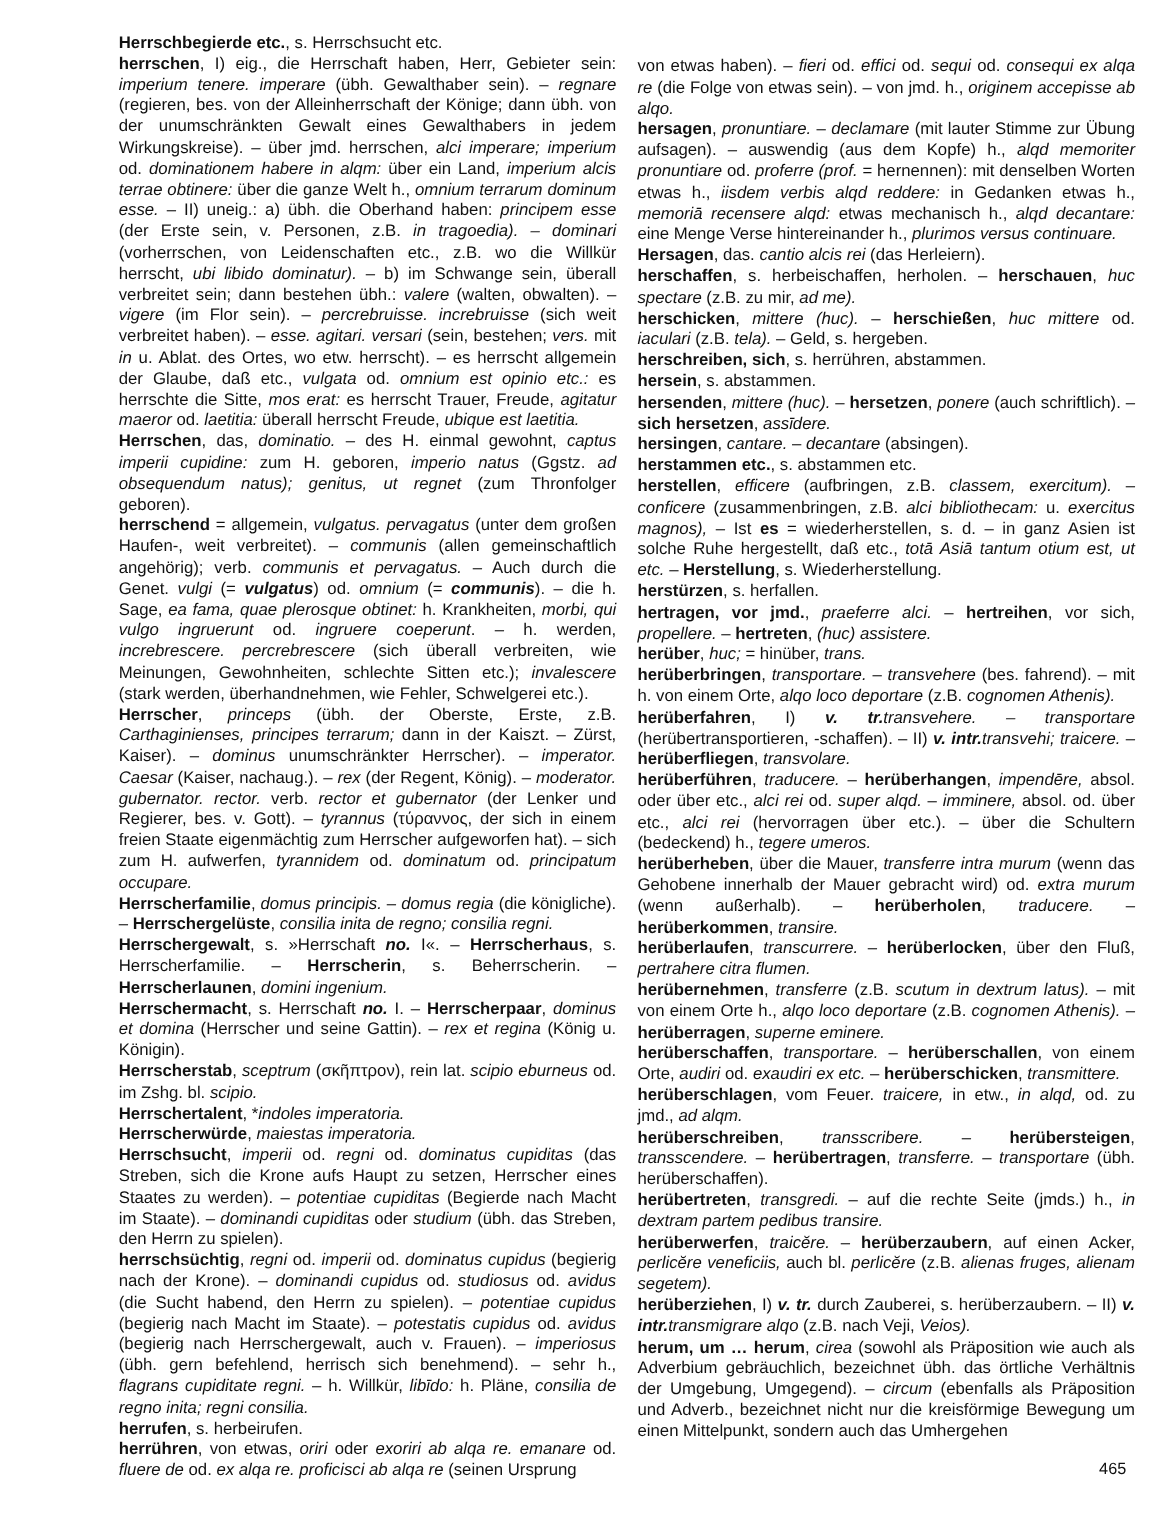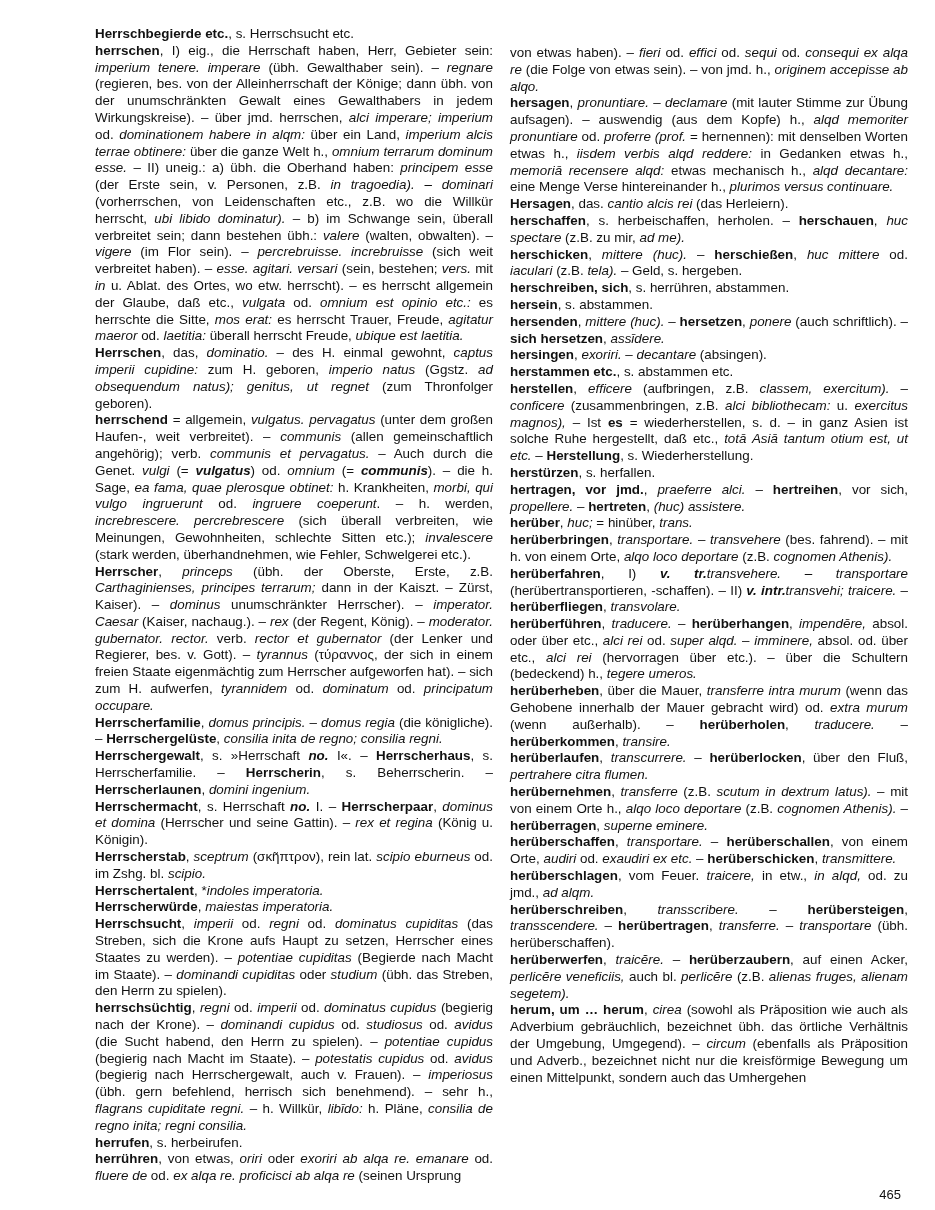--- a/index.html
+++ b/index.html
@@ -31,21 +31,21 @@
     margin: 0;
     padding: 0;
   }
   .seg-n  { font-style: normal; font-weight: 400; }
   .seg-i  { font-style: italic; font-weight: 400; }
   .seg-b  { font-style: normal; font-weight: 700; }
   .seg-bi { font-style: italic; font-weight: 700; }
   .page-number {
     position: absolute;
     right: 28px;
-    bottom: 8px;
+    bottom: 28px;
     font-size: 13px;
     line-height: 15px;
     color: #111111;
   }
 </style>
 </head>
 <body>
 
 <div class="page">
   <div class="col col-left">
@@ -67,32 +67,34 @@
     </div>
   <div class="col col-right">
       <p class="entry"><span class="seg-n">von etwas haben). – </span><span class="seg-i">fieri</span><span class="seg-n"> od. </span><span class="seg-i">effici</span><span class="seg-n"> od. </span><span class="seg-i">sequi</span><span class="seg-n"> od. </span><span class="seg-i">consequi ex alqa re</span><span class="seg-n"> (die Folge von etwas sein). – von jmd. h., </span><span class="seg-i">originem accepisse ab alqo.</span></p>
       <p class="entry"><span class="seg-b">hersagen</span><span class="seg-n">, </span><span class="seg-i">pronuntiare.</span><span class="seg-n"> – </span><span class="seg-i">declamare</span><span class="seg-n"> (mit lauter Stimme zur Übung aufsagen). – auswendig (aus dem Kopfe) h., </span><span class="seg-i">alqd memoriter pronuntiare</span><span class="seg-n"> od. </span><span class="seg-i">proferre (prof.</span><span class="seg-n"> = hernennen): mit denselben Worten etwas h., </span><span class="seg-i">iisdem verbis alqd reddere:</span><span class="seg-n"> in Gedanken etwas h., </span><span class="seg-i">memoriā recensere alqd:</span><span class="seg-n"> etwas mechanisch h., </span><span class="seg-i">alqd decantare:</span><span class="seg-n"> eine Menge Verse hintereinander h., </span><span class="seg-i">plurimos versus continuare.</span></p>
       <p class="entry"><span class="seg-b">Hersagen</span><span class="seg-n">, das. </span><span class="seg-i">cantio alcis rei</span><span class="seg-n"> (das Herleiern).</span></p>
       <p class="entry"><span class="seg-b">herschaffen</span><span class="seg-n">, s. herbeischaffen, herholen. – </span><span class="seg-b">herschauen</span><span class="seg-n">, </span><span class="seg-i">huc spectare</span><span class="seg-n"> (z.B. zu mir, </span><span class="seg-i">ad me).</span></p>
       <p class="entry"><span class="seg-b">herschicken</span><span class="seg-n">, </span><span class="seg-i">mittere (huc).</span><span class="seg-n"> – </span><span class="seg-b">herschießen</span><span class="seg-n">, </span><span class="seg-i">huc mittere</span><span class="seg-n"> od. </span><span class="seg-i">iaculari</span><span class="seg-n"> (z.B. </span><span class="seg-i">tela).</span><span class="seg-n"> – Geld, s. hergeben.</span></p>
       <p class="entry"><span class="seg-b">herschreiben, sich</span><span class="seg-n">, s. herrühren, abstammen.</span></p>
       <p class="entry"><span class="seg-b">hersein</span><span class="seg-n">, s. abstammen.</span></p>
       <p class="entry"><span class="seg-b">hersenden</span><span class="seg-n">, </span><span class="seg-i">mittere (huc).</span><span class="seg-n"> – </span><span class="seg-b">hersetzen</span><span class="seg-n">, </span><span class="seg-i">ponere</span><span class="seg-n"> (auch schriftlich). – </span><span class="seg-b">sich hersetzen</span><span class="seg-n">, </span><span class="seg-i">assīdere.</span></p>
-      <p class="entry"><span class="seg-b">hersingen</span><span class="seg-n">, </span><span class="seg-i">exoriri.</span><span class="seg-n"> – </span><span class="seg-i">decantare</span><span class="seg-n"> (absingen).</span></p>
+      <p class="entry"><span class="seg-b">hersingen</span><span class="seg-n">, </span><span class="seg-i">cantare.</span><span class="seg-n"> – </span><span class="seg-i">decantare</span><span class="seg-n"> (absingen).</span></p>
       <p class="entry"><span class="seg-b">herstammen etc.</span><span class="seg-n">, s. abstammen etc.</span></p>
       <p class="entry"><span class="seg-b">herstellen</span><span class="seg-n">, </span><span class="seg-i">efficere</span><span class="seg-n"> (aufbringen, z.B. </span><span class="seg-i">classem, exercitum).</span><span class="seg-n"> – </span><span class="seg-i">conficere</span><span class="seg-n"> (zusammenbringen, z.B. </span><span class="seg-i">alci bibliothecam:</span><span class="seg-n"> u. </span><span class="seg-i">exercitus magnos),</span><span class="seg-n"> – Ist </span><span class="seg-b">es</span><span class="seg-n"> = wiederherstellen, s. d. – in ganz Asien ist solche Ruhe hergestellt, daß etc., </span><span class="seg-i">totā Asiā tantum otium est, ut etc.</span><span class="seg-n"> – </span><span class="seg-b">Herstellung</span><span class="seg-n">, s. Wiederherstellung.</span></p>
       <p class="entry"><span class="seg-b">herstürzen</span><span class="seg-n">, s. herfallen.</span></p>
       <p class="entry"><span class="seg-b">hertragen, vor jmd.</span><span class="seg-n">, </span><span class="seg-i">praeferre alci.</span><span class="seg-n"> – </span><span class="seg-b">hertreihen</span><span class="seg-n">, vor sich, </span><span class="seg-i">propellere.</span><span class="seg-n"> – </span><span class="seg-b">hertreten</span><span class="seg-n">, </span><span class="seg-i">(huc) assistere.</span></p>
       <p class="entry"><span class="seg-b">herüber</span><span class="seg-n">, </span><span class="seg-i">huc;</span><span class="seg-n"> = hinüber, </span><span class="seg-i">trans.</span></p>
       <p class="entry"><span class="seg-b">herüberbringen</span><span class="seg-n">, </span><span class="seg-i">transportare.</span><span class="seg-n"> – </span><span class="seg-i">transvehere</span><span class="seg-n"> (bes. fahrend). – mit h. von einem Orte, </span><span class="seg-i">alqo loco deportare</span><span class="seg-n"> (z.B. </span><span class="seg-i">cognomen Athenis).</span></p>
       <p class="entry"><span class="seg-b">herüberfahren</span><span class="seg-n">, I) </span><span class="seg-bi">v. tr.</span><span class="seg-i">transvehere. – transportare</span><span class="seg-n"> (herübertransportieren, -schaffen). – II) </span><span class="seg-bi">v. intr.</span><span class="seg-i">transvehi; traicere.</span><span class="seg-n"> – </span><span class="seg-b">herüberfliegen</span><span class="seg-n">, </span><span class="seg-i">transvolare.</span></p>
       <p class="entry"><span class="seg-b">herüberführen</span><span class="seg-n">, </span><span class="seg-i">traducere.</span><span class="seg-n"> – </span><span class="seg-b">herüberhangen</span><span class="seg-n">, </span><span class="seg-i">impendēre,</span><span class="seg-n"> absol. oder über etc., </span><span class="seg-i">alci rei</span><span class="seg-n"> od. </span><span class="seg-i">super alqd.</span><span class="seg-n"> – </span><span class="seg-i">imminere,</span><span class="seg-n"> absol. od. über etc., </span><span class="seg-i">alci rei</span><span class="seg-n"> (hervorragen über etc.). – über die Schultern (bedeckend) h., </span><span class="seg-i">tegere umeros.</span></p>
       <p class="entry"><span class="seg-b">herüberheben</span><span class="seg-n">, über die Mauer, </span><span class="seg-i">transferre intra murum</span><span class="seg-n"> (wenn das Gehobene innerhalb der Mauer gebracht wird) od. </span><span class="seg-i">extra murum</span><span class="seg-n"> (wenn außerhalb). – </span><span class="seg-b">herüberholen</span><span class="seg-n">, </span><span class="seg-i">traducere.</span><span class="seg-n"> – </span><span class="seg-b">herüberkommen</span><span class="seg-n">, </span><span class="seg-i">transire.</span></p>
       <p class="entry"><span class="seg-b">herüberlaufen</span><span class="seg-n">, </span><span class="seg-i">transcurrere.</span><span class="seg-n"> – </span><span class="seg-b">herüberlocken</span><span class="seg-n">, über den Fluß, </span><span class="seg-i">pertrahere citra flumen.</span></p>
       <p class="entry"><span class="seg-b">herübernehmen</span><span class="seg-n">, </span><span class="seg-i">transferre</span><span class="seg-n"> (z.B. </span><span class="seg-i">scutum in dextrum latus).</span><span class="seg-n"> – mit von einem Orte h., </span><span class="seg-i">alqo loco deportare</span><span class="seg-n"> (z.B. </span><span class="seg-i">cognomen Athenis).</span><span class="seg-n"> – </span><span class="seg-b">herüberragen</span><span class="seg-n">, </span><span class="seg-i">superne eminere.</span></p>
       <p class="entry"><span class="seg-b">herüberschaffen</span><span class="seg-n">, </span><span class="seg-i">transportare.</span><span class="seg-n"> – </span><span class="seg-b">herüberschallen</span><span class="seg-n">, von einem Orte, </span><span class="seg-i">audiri</span><span class="seg-n"> od. </span><span class="seg-i">exaudiri ex etc.</span><span class="seg-n"> – </span><span class="seg-b">herüberschicken</span><span class="seg-n">, </span><span class="seg-i">transmittere.</span></p>
       <p class="entry"><span class="seg-b">herüberschlagen</span><span class="seg-n">, vom Feuer. </span><span class="seg-i">traicere,</span><span class="seg-n"> in etw., </span><span class="seg-i">in alqd,</span><span class="seg-n"> od. zu jmd., </span><span class="seg-i">ad alqm.</span></p>
       <p class="entry"><span class="seg-b">herüberschreiben</span><span class="seg-n">, </span><span class="seg-i">transscribere.</span><span class="seg-n"> – </span><span class="seg-b">herübersteigen</span><span class="seg-n">, </span><span class="seg-i">transscendere.</span><span class="seg-n"> – </span><span class="seg-b">herübertragen</span><span class="seg-n">, </span><span class="seg-i">transferre.</span><span class="seg-n"> – </span><span class="seg-i">transportare</span><span class="seg-n"> (übh. herüberschaffen).</span></p>
+      <p class="entry"><span class="seg-b">herübertreten</span><span class="seg-n">, </span><span class="seg-i">transgredi.</span><span class="seg-n"> – auf die rechte Seite (jmds.) h., </span><span class="seg-i">in dextram partem pedibus transire.</span></p>
       <p class="entry"><span class="seg-b">herüberwerfen</span><span class="seg-n">, </span><span class="seg-i">traicĕre.</span><span class="seg-n"> – </span><span class="seg-b">herüberzaubern</span><span class="seg-n">, auf einen Acker, </span><span class="seg-i">perlicĕre veneficiis,</span><span class="seg-n"> auch bl. </span><span class="seg-i">perlicĕre</span><span class="seg-n"> (z.B. </span><span class="seg-i">alienas fruges, alienam segetem).</span></p>
+      <p class="entry"><span class="seg-b">herüberziehen</span><span class="seg-n">, I) </span><span class="seg-bi">v. tr.</span><span class="seg-n"> durch Zauberei, s. herüberzaubern. – II) </span><span class="seg-bi">v. intr.</span><span class="seg-i">transmigrare alqo</span><span class="seg-n"> (z.B. nach Veji, </span><span class="seg-i">Veios).</span></p>
       <p class="entry"><span class="seg-b">herum, um … herum</span><span class="seg-n">, </span><span class="seg-i">cirea</span><span class="seg-n"> (sowohl als Präposition wie auch als Adverbium gebräuchlich, bezeichnet übh. das örtliche Verhältnis der Umgebung, Umgegend). – </span><span class="seg-i">circum</span><span class="seg-n"> (ebenfalls als Präposition und Adverb., bezeichnet nicht nur die kreisförmige Bewegung um einen Mittelpunkt, sondern auch das Umhergehen</span></p>
     </div>
   <div class="page-number">465</div>
 </div>
 
 </body></html>

